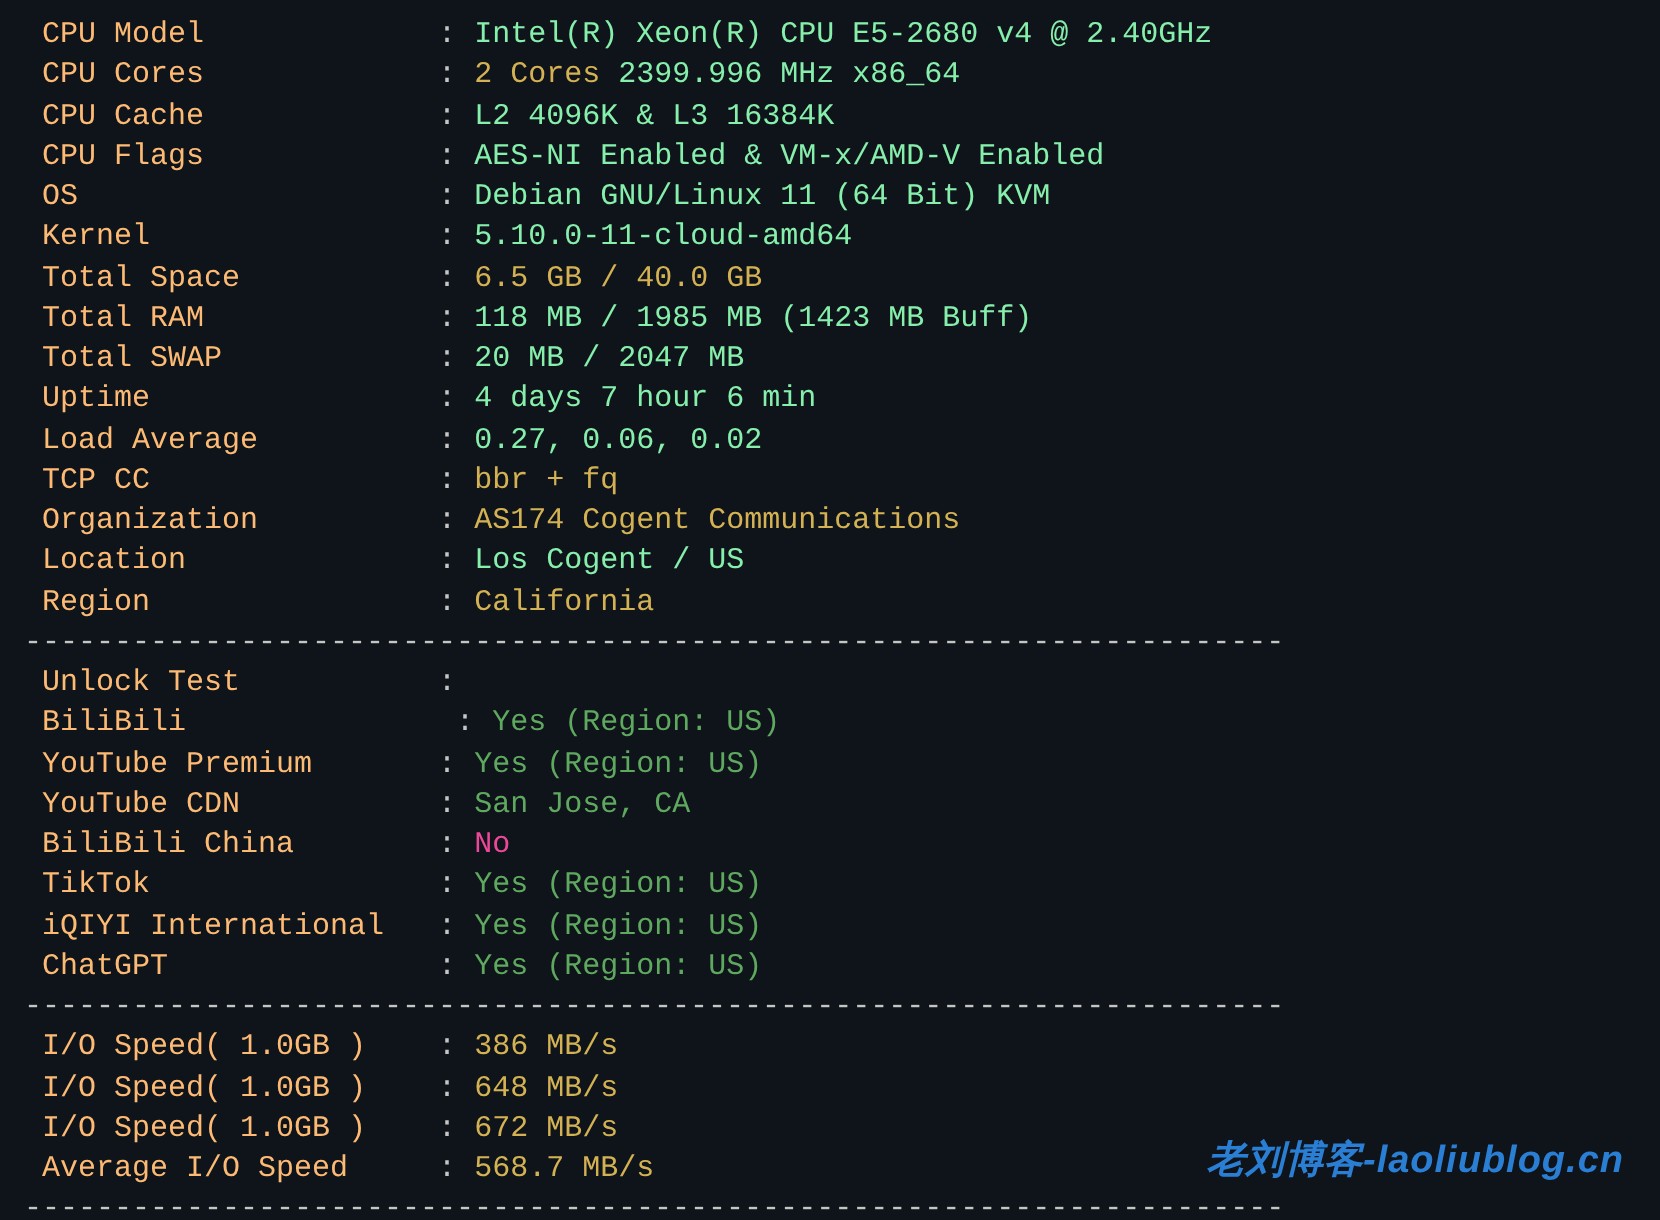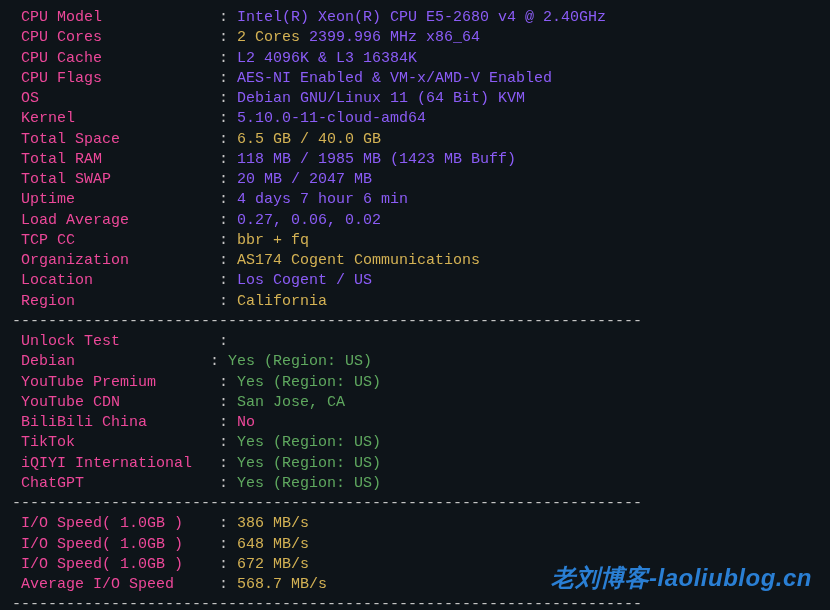--- a/index.html
+++ b/index.html
@@ -15,38 +15,38 @@
       color: #c5c5c5;
       padding: 8px 12px;
       width: 830px;
       height: 610px;
       overflow: hidden;
       position: relative;
     }
     .row {
       white-space: pre;
     }
-    .label { color: #ec4899; }
+    .label { color: #fdba74; }
     .colon { color: #c5c5c5; }
-    .cyan { color: #8b5cf6; }
+    .cyan { color: #86efac; }
     .yellow { color: #d4b254; }
     .green { color: #5fa85f; }
     .red { color: #ec4899; }
     .divider {
       color: #c5c5c5;
       letter-spacing: 0;
       white-space: pre;
       overflow: hidden;
     }
     .watermark {
       position: absolute;
       bottom: 16px;
       right: 18px;
       font-family: Arial, sans-serif;
-      font-size: 24px;
+      font-size: 19px;
       font-weight: bold;
       font-style: italic;
       color: #2a7fd4;
       letter-spacing: 0.5px;
     }
   </style>
 </head>
 <body>
 
 <div id="terminal">
@@ -60,21 +60,21 @@
     <div class="row"><span class="label"> Total RAM             </span><span class="colon">: </span><span class="cyan">118 MB / 1985 MB (1423 MB Buff)</span></div>
     <div class="row"><span class="label"> Total SWAP            </span><span class="colon">: </span><span class="cyan">20 MB / 2047 MB</span></div>
     <div class="row"><span class="label"> Uptime                </span><span class="colon">: </span><span class="cyan">4 days 7 hour 6 min</span></div>
     <div class="row"><span class="label"> Load Average          </span><span class="colon">: </span><span class="cyan">0.27, 0.06, 0.02</span></div>
     <div class="row"><span class="label"> TCP CC                </span><span class="colon">: </span><span class="yellow">bbr + fq</span></div>
     <div class="row"><span class="label"> Organization          </span><span class="colon">: </span><span class="yellow">AS174 Cogent Communications</span></div>
     <div class="row"><span class="label"> Location              </span><span class="colon">: </span><span class="cyan">Los Cogent / US</span></div>
     <div class="row"><span class="label"> Region                </span><span class="colon">: </span><span class="yellow">California</span></div>
     <div class="divider">----------------------------------------------------------------------</div>
     <div class="row"><span class="label"> Unlock Test           </span><span class="colon">:</span></div>
-    <div class="row"><span class="label"> Debian               </span><span class="colon">: </span><span class="green">Yes (Region: US)</span></div>
+    <div class="row"><span class="label"> BiliBili               </span><span class="colon">: </span><span class="green">Yes (Region: US)</span></div>
     <div class="row"><span class="label"> YouTube Premium       </span><span class="colon">: </span><span class="green">Yes (Region: US)</span></div>
     <div class="row"><span class="label"> YouTube CDN           </span><span class="colon">: </span><span class="green">San Jose, CA</span></div>
     <div class="row"><span class="label"> BiliBili China        </span><span class="colon">: </span><span class="red">No</span></div>
     <div class="row"><span class="label"> TikTok                </span><span class="colon">: </span><span class="green">Yes (Region: US)</span></div>
     <div class="row"><span class="label"> iQIYI International   </span><span class="colon">: </span><span class="green">Yes (Region: US)</span></div>
     <div class="row"><span class="label"> ChatGPT               </span><span class="colon">: </span><span class="green">Yes (Region: US)</span></div>
     <div class="divider">----------------------------------------------------------------------</div>
     <div class="row"><span class="label"> I/O Speed( 1.0GB )    </span><span class="colon">: </span><span class="yellow">386 MB/s</span></div>
     <div class="row"><span class="label"> I/O Speed( 1.0GB )    </span><span class="colon">: </span><span class="yellow">648 MB/s</span></div>
     <div class="row"><span class="label"> I/O Speed( 1.0GB )    </span><span class="colon">: </span><span class="yellow">672 MB/s</span></div>

